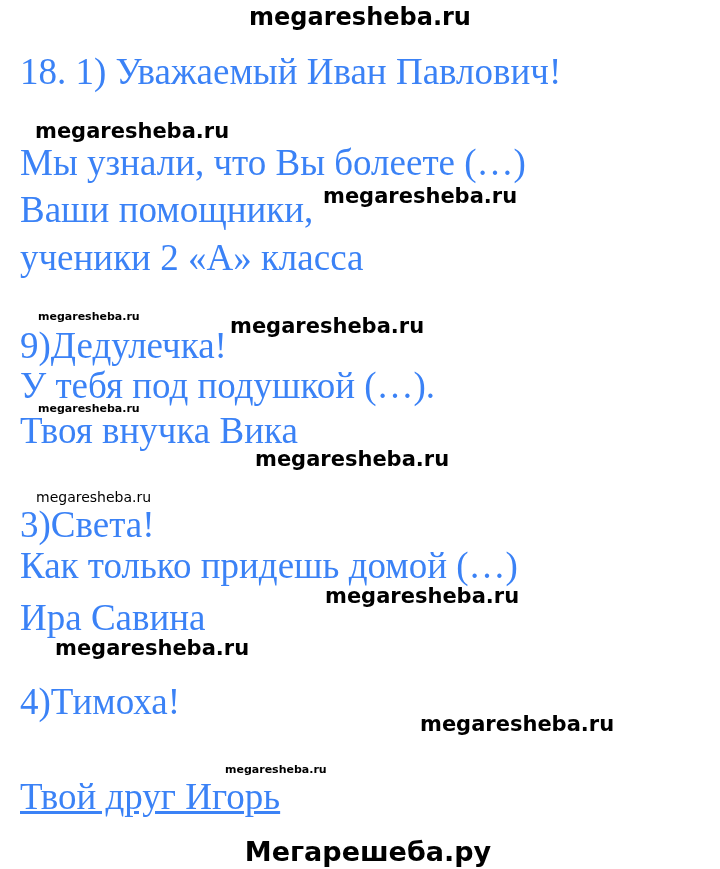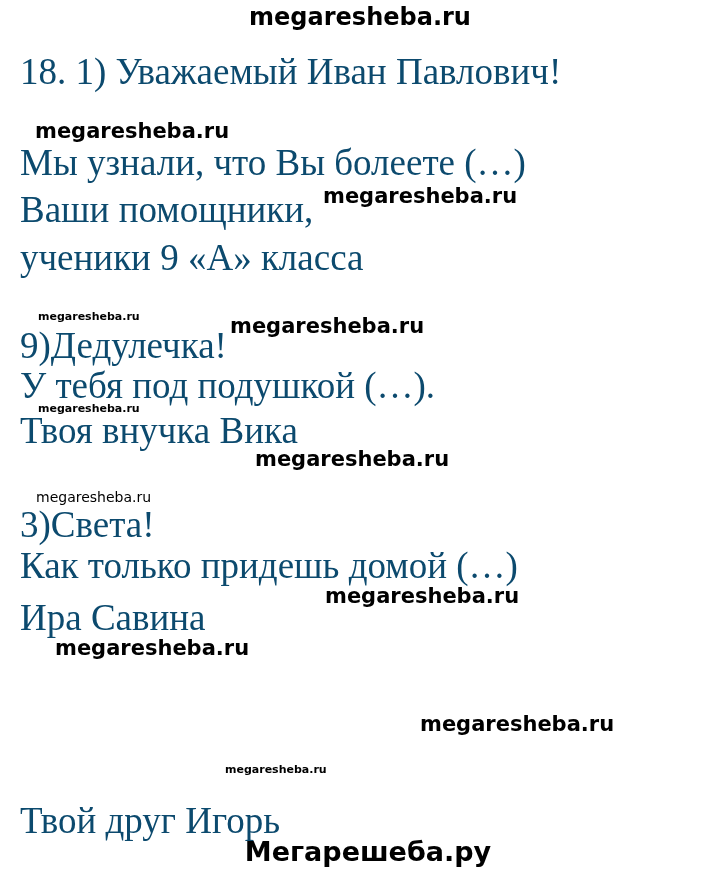--- a/index.html
+++ b/index.html
@@ -10,21 +10,21 @@
     background: #ffffff;
     overflow: hidden;
     color: #000;
   }
   .serif-line {
     position: absolute;
     left: 20px;
     font-family: "Liberation Serif", "DejaVu Serif", serif;
     font-size: 37px;
     line-height: 1.1;
-    color: #0c4a6e;
+    color: #3b82f6;
     white-space: nowrap;
   }
   .wm {
     position: absolute;
     font-family: "DejaVu Sans", "Liberation Sans", sans-serif;
     font-weight: bold;
     color: #000;
     line-height: 1;
     white-space: nowrap;
   }
@@ -56,28 +56,29 @@
 </head>
 <body>
 
 <div class="page">
 
   <div class="site-header">megaresheba.ru</div>
 
   <div class="serif-line" style="top:52px;">18. 1) Уважаемый Иван Павлович!</div>
   <div class="serif-line" style="top:143px;">Мы узнали, что Вы болеете (…)</div>
   <div class="serif-line" style="top:190px;">Ваши помощники,</div>
-  <div class="serif-line" style="top:238px;">ученики 9 «А» класса</div>
+  <div class="serif-line" style="top:238px;">ученики 2 «А» класса</div>
   <div class="serif-line" style="top:326px;">9)Дедулечка!</div>
   <div class="serif-line" style="top:366px;">У тебя под подушкой (…).</div>
   <div class="serif-line" style="top:411px;">Твоя внучка Вика</div>
   <div class="serif-line" style="top:505px;">3)Света!</div>
   <div class="serif-line" style="top:598px;">Ира Савина</div>
   <div class="serif-line" style="top:546px;">Как только придешь домой (…)</div>
-  <div class="serif-line" style="top:801px;">Твой друг Игорь</div>
+  <div class="serif-line" style="top:682px;">4)Тимоха!</div>
+  <div class="serif-line" style="top:777px;text-decoration:underline;">Твой друг Игорь</div>
 
   <div class="wm wm-lg" style="left:35px;  top:121px;">megaresheba.ru</div>
   <div class="wm wm-lg" style="left:323px; top:186px;">megaresheba.ru</div>
   <div class="wm wm-sm" style="left:38px;  top:311px;">megaresheba.ru</div>
   <div class="wm wm-lg" style="left:230px; top:316px;">megaresheba.ru</div>
   <div class="wm wm-sm" style="left:38px;  top:403px;">megaresheba.ru</div>
   <div class="wm wm-lg" style="left:255px; top:449px;">megaresheba.ru</div>
   <div class="wm wm-md" style="left:36px;  top:490px;">megaresheba.ru</div>
   <div class="wm wm-lg" style="left:325px; top:586px;">megaresheba.ru</div>
   <div class="wm wm-lg" style="left:55px;  top:638px;">megaresheba.ru</div>

